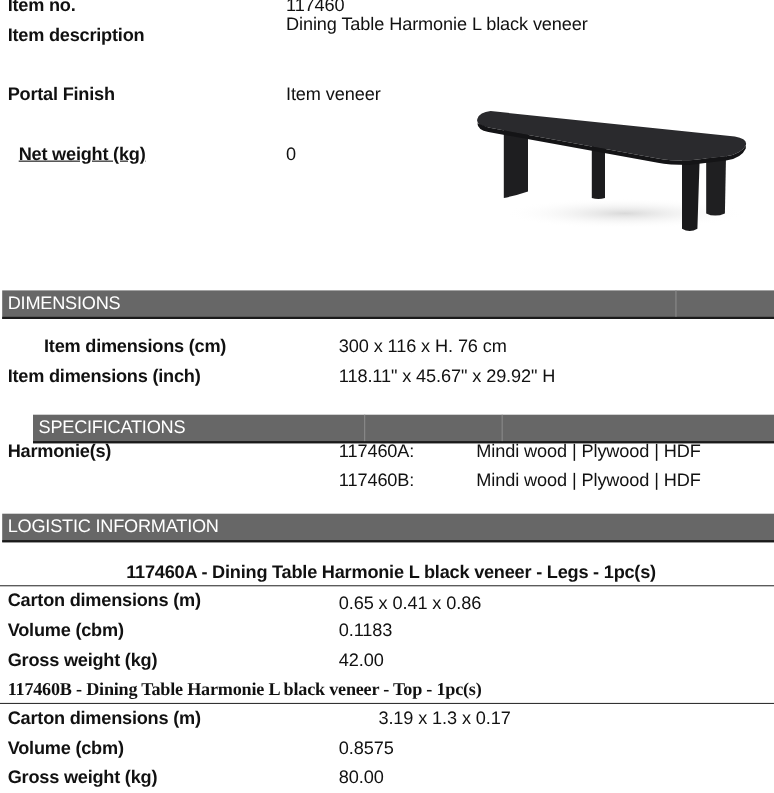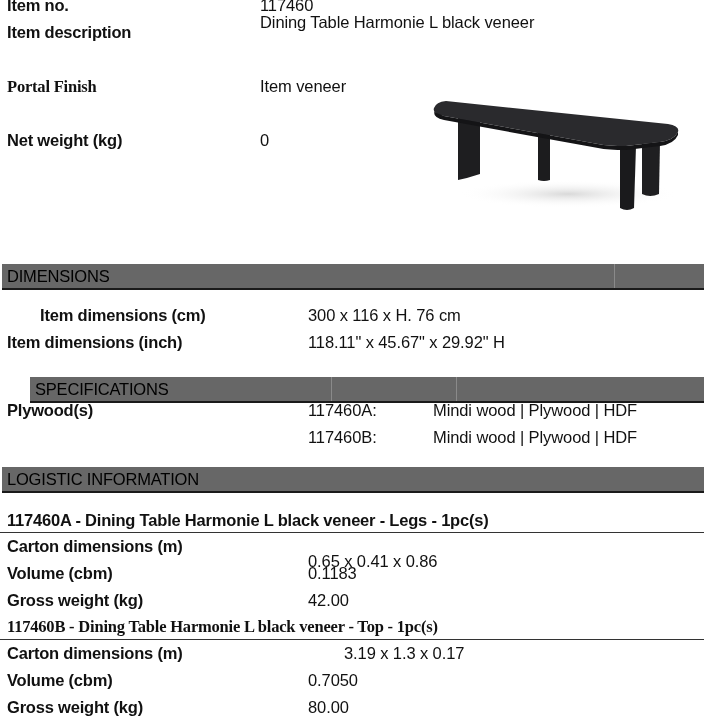--- a/index.html
+++ b/index.html
@@ -6,21 +6,21 @@
     html, body { width: 704px; height: 721px; background: #ffffff; overflow: hidden; }
     body { position: relative; font-family: "Liberation Sans", "DejaVu Sans", sans-serif; color: #111; }
 
     .abs { position: absolute; white-space: nowrap; }
     .lbl { font-weight: bold; font-size: 16.5px; letter-spacing: -0.2px; color: #111; }
     .val { font-size: 16.5px; color: #111; letter-spacing: -0.1px; }
 
     .bar {
       position: absolute; left: 2px; width: 702px; height: 26px;
       background: #676767; border-bottom: 2px solid #1a1a1a;
-      color: #000000; font-size: 16.5px; line-height: 24px; padding-left: 5px;
+      color: #ffffff; font-size: 16.5px; line-height: 24px; padding-left: 5px;
       letter-spacing: -0.2px;
     }
     .bar .div { position: absolute; top: 0; width: 1px; height: 24px; background: #8a8a8a; }
 
     .subhead {
       position: absolute; left: 0; width: 704px; height: 24px;
       border-bottom: 1px solid #333;
       font-weight: bold; font-size: 16.5px; padding-left: 7px; line-height: 22px;
       letter-spacing: -0.2px;
     }
@@ -30,24 +30,24 @@
 </head>
 <body>
 
 <div>
   <span class="abs lbl" style="left:7px; top:-4px;">Item no.</span>
   <span class="abs val" style="left:260px; top:-4px;">117460</span>
 
   <span class="abs lbl" style="left:7px; top:23px;">Item description</span>
   <span class="abs val" style="left:260px; top:13px;">Dining Table Harmonie L black veneer</span>
 
-  <span class="abs lbl" style="left:7px; top:77px;font-family:Liberation Serif, serif;">Portal Finish</span>
+  <span class="abs lbl" style="left:7px; top:77px;">Portal Finish</span>
   <span class="abs val" style="left:260px; top:77px;">Item veneer</span>
 
-  <span class="abs lbl" style="left:7px; top:131px;">Net weight (kg)</span>
+  <span class="abs lbl" style="left:17px; top:131px;text-decoration:underline;">Net weight (kg)</span>
   <span class="abs val" style="left:260px; top:131px;">0</span>
 </div>
 
 <div class="table-img">
   <svg width="256" height="122" viewBox="0 0 256 122">
     <defs>
       <radialGradient id="shadow" cx="50%" cy="50%" r="50%">
         <stop offset="0%" stop-color="#cfcfcf" stop-opacity="0.8"></stop>
         <stop offset="100%" stop-color="#ffffff" stop-opacity="0"></stop>
       </radialGradient>
@@ -79,50 +79,50 @@
   <span class="abs val" style="left:308px; top:333px;">118.11" x 45.67" x 29.92" H</span>
 </div>
 
 <div class="bar" style="top:377px;margin-left:28px;">
   <span>SPECIFICATIONS</span>
   <span class="div" style="left:301px;"></span>
   <span class="div" style="left:426px;"></span>
 </div>
 
 <div>
-  <span class="abs lbl" style="left:7px; top:401px;">Plywood(s)</span>
+  <span class="abs lbl" style="left:7px; top:401px;">Harmonie(s)</span>
 
   <span class="abs val" style="left:308px; top:401px;">117460A:</span>
   <span class="abs val" style="left:433px; top:401px;">Mindi wood | Plywood | HDF</span>
 
   <span class="abs val" style="left:308px; top:428px;">117460B:</span>
   <span class="abs val" style="left:433px; top:428px;">Mindi wood | Plywood | HDF</span>
 </div>
 
 <div class="bar" style="top:467px;">
   <span>LOGISTIC INFORMATION</span>
 </div>
 
 <div>
-  <div class="subhead" style="top:509px;">117460A - Dining Table Harmonie L black veneer - Legs - 1pc(s)</div>
+  <div class="subhead" style="top:509px;text-align:center;">117460A - Dining Table Harmonie L black veneer - Legs - 1pc(s)</div>
 
   <span class="abs lbl" style="left:7px; top:537px;">Carton dimensions (m)</span>
-  <span class="abs val" style="left:308px; top:552px;">0.65 x 0.41 x 0.86</span>
+  <span class="abs val" style="left:308px; top:540px;">0.65 x 0.41 x 0.86</span>
 
   <span class="abs lbl" style="left:7px; top:564px;">Volume (cbm)</span>
   <span class="abs val" style="left:308px; top:564px;">0.1183</span>
 
   <span class="abs lbl" style="left:7px; top:591px;">Gross weight (kg)</span>
   <span class="abs val" style="left:308px; top:591px;">42.00</span>
 </div>
 
 <div>
   <div class="subhead" style="top:616px;font-family:Liberation Serif, serif;">117460B - Dining Table Harmonie L black veneer - Top - 1pc(s)</div>
 
   <span class="abs lbl" style="left:7px; top:644px;">Carton dimensions (m)</span>
   <span class="abs val" style="left:308px; top:644px;margin-left:36px;">3.19 x 1.3 x 0.17</span>
 
   <span class="abs lbl" style="left:7px; top:671px;">Volume (cbm)</span>
-  <span class="abs val" style="left:308px; top:671px;">0.7050</span>
+  <span class="abs val" style="left:308px; top:671px;">0.8575</span>
 
   <span class="abs lbl" style="left:7px; top:698px;">Gross weight (kg)</span>
   <span class="abs val" style="left:308px; top:698px;">80.00</span>
 </div>
 
 </body></html>

